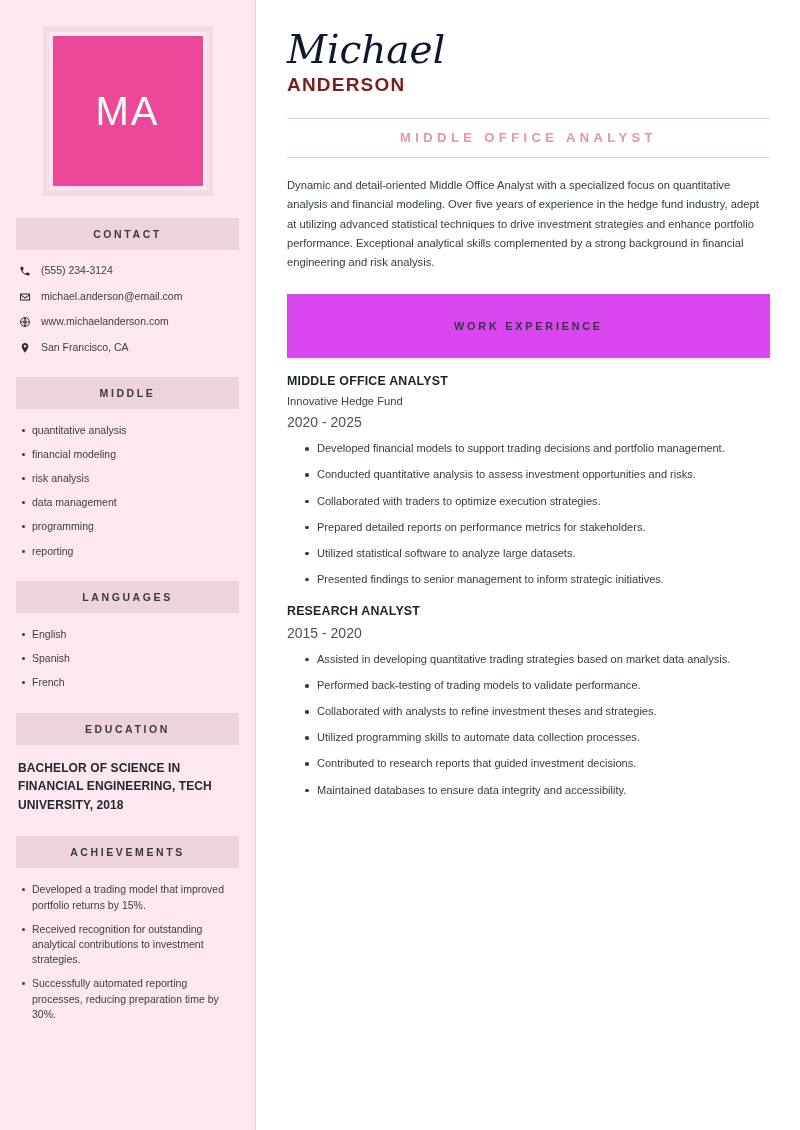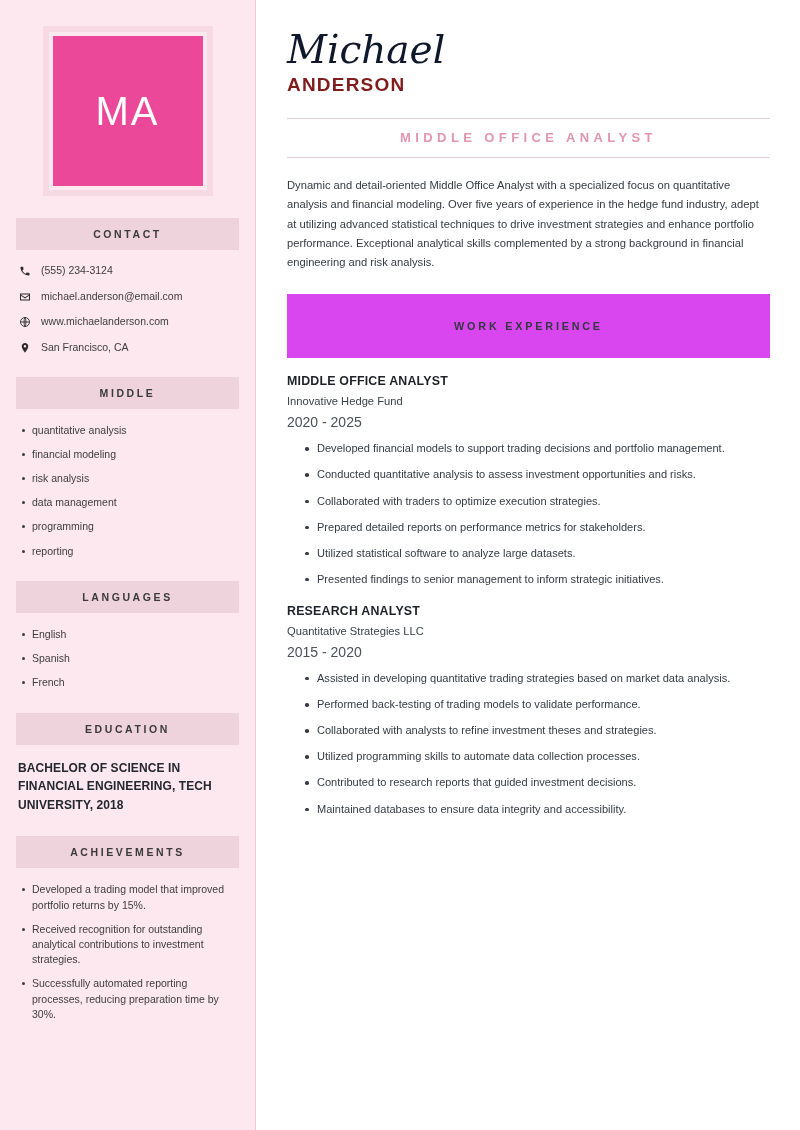--- a/index.html
+++ b/index.html
@@ -304,21 +304,20 @@
         <li>Conducted quantitative analysis to assess investment opportunities and risks.</li>
         <li>Collaborated with traders to optimize execution strategies.</li>
         <li>Prepared detailed reports on performance metrics for stakeholders.</li>
         <li>Utilized statistical software to analyze large datasets.</li>
         <li>Presented findings to senior management to inform strategic initiatives.</li>
       </ul>
     </div>
 
     <div class="job">
       <div class="job-role">RESEARCH ANALYST</div>
-      <div class="job-company">Quantitative Strategies LLC</div>
       <div class="job-dates">2015 - 2020</div>
       <ul class="job-bullets">
         <li>Assisted in developing quantitative trading strategies based on market data analysis.</li>
         <li>Performed back-testing of trading models to validate performance.</li>
         <li>Collaborated with analysts to refine investment theses and strategies.</li>
         <li>Utilized programming skills to automate data collection processes.</li>
         <li>Contributed to research reports that guided investment decisions.</li>
         <li>Maintained databases to ensure data integrity and accessibility.</li>
       </ul>
     </div>

